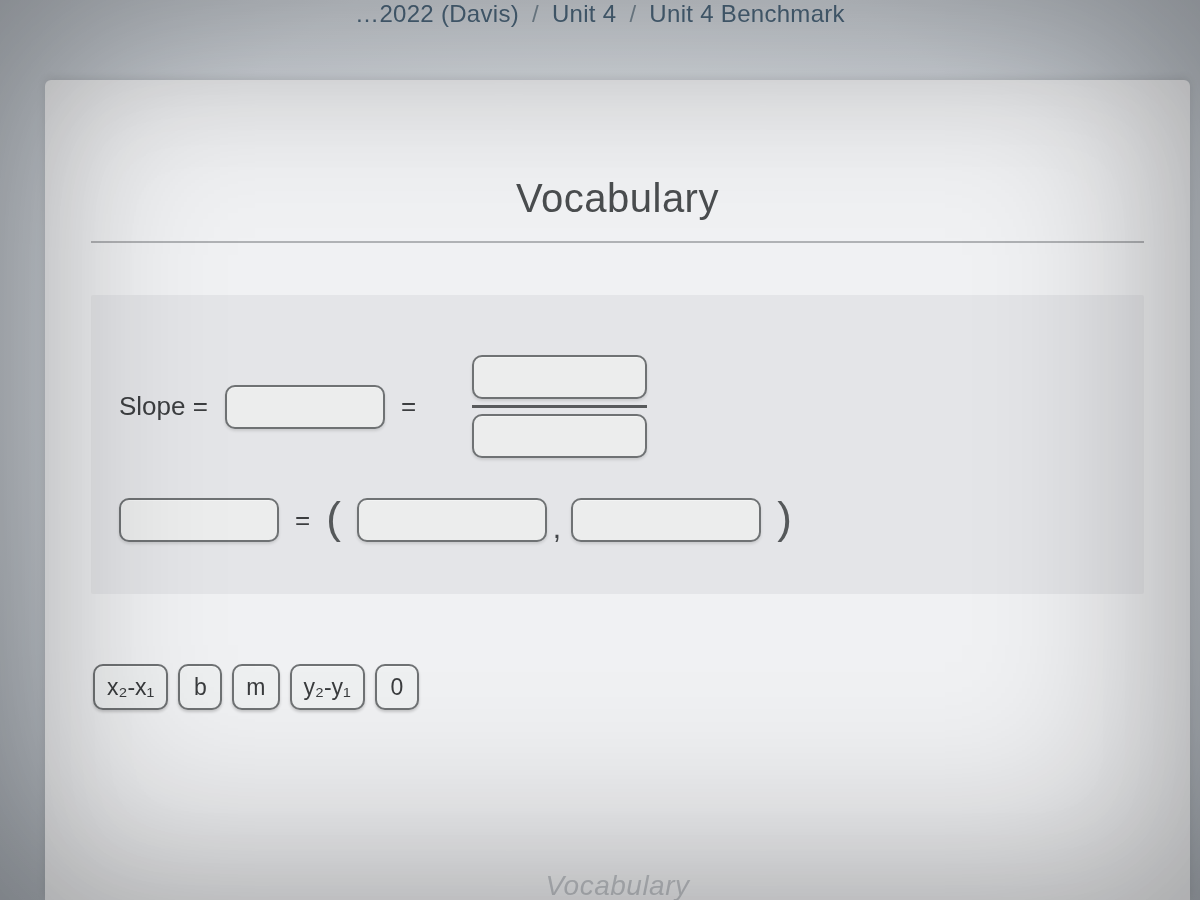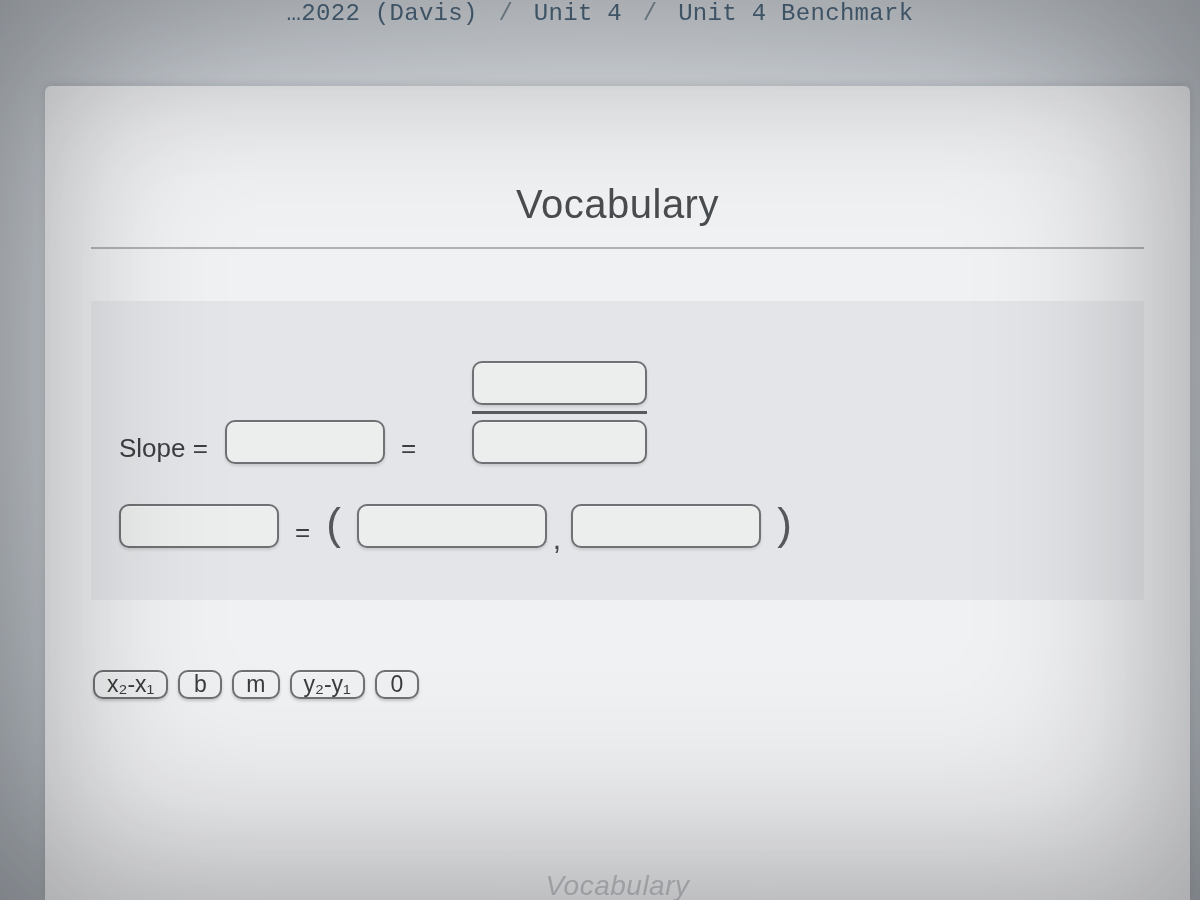--- a/index.html
+++ b/index.html
@@ -17,35 +17,33 @@
   .breadcrumb {
     position: absolute;
     top: 0; left: 0; right: 0;
     height: 28px;
     color: #4b657a;
     font-size: 24px;
     text-align: center;
     letter-spacing: 0.3px;
     white-space: nowrap;
     padding-top: 0;
-    font-family: Liberation Mono, monospace;
   }
   .breadcrumb .seg { color: #4b657a; }
   .breadcrumb .sep { color: #7a8a96; margin: 0 6px; }
   .paper {
     position: absolute;
     left: 45px; right: 10px;
     top: 80px; bottom: 0;
     background: #f0f1f3;
     border-radius: 6px 6px 0 0;
     box-shadow:
       0 -2px 8px rgba(0,0,0,0.10),
       inset 0 0 120px rgba(0,0,0,0.06);
     padding: 28px 46px 12px 46px;
-    margin-top: 6px;
   }
   .title {
     text-align: center;
     font-size: 40px;
     color: #4a4d4f;
     font-weight: 400;
     margin: 68px 0 20px 0;
     letter-spacing: 0.5px;
   }
   .rule {
@@ -62,21 +60,21 @@
   }
   .instructions .lead { font-weight: 600; }
   .exercise {
     background: #e4e5e8;
     border-radius: 2px;
     padding: 60px 28px 52px 28px;
     margin: 0 0 70px 0;
   }
   .row {
     display: flex;
-    align-items: flex-end;
+    align-items: center;
     gap: 16px;
     margin-bottom: 40px;
     font-size: 26px;
     color: #3c3e40;
   }
   .row:last-child { margin-bottom: 0; }
   .term-label { min-width: 90px; white-space: nowrap; }
   .slot {
     display: inline-block;
     height: 44px;
@@ -114,21 +112,21 @@
   .tray {
     display: flex;
     gap: 10px;
     align-items: center;
     padding-left: 2px;
   }
   .tile {
     display: inline-flex;
     align-items: center;
     justify-content: center;
-    height: 29px;
+    height: 46px;
     padding: 0 12px;
     min-width: 44px;
     border: 2px solid #6f7274;
     border-radius: 10px;
     background: #eef0f1;
     color: #3a3c3e;
     font-size: 23px;
     box-shadow: 0 2px 3px rgba(0,0,0,0.18), inset 0 1px 0 rgba(255,255,255,0.5);
     cursor: grab;
     user-select: none;

